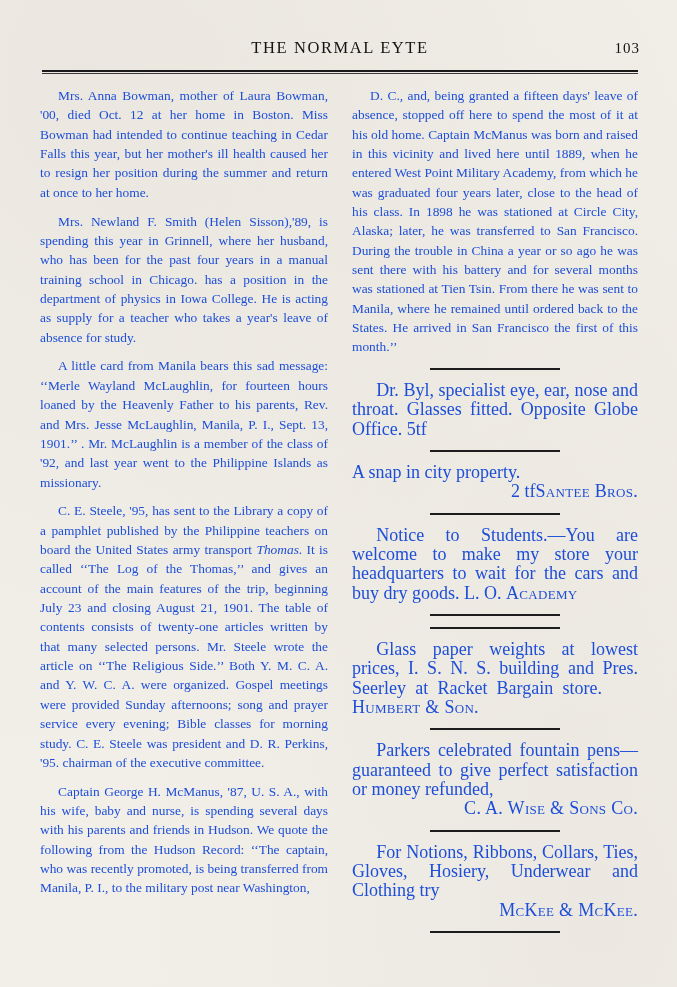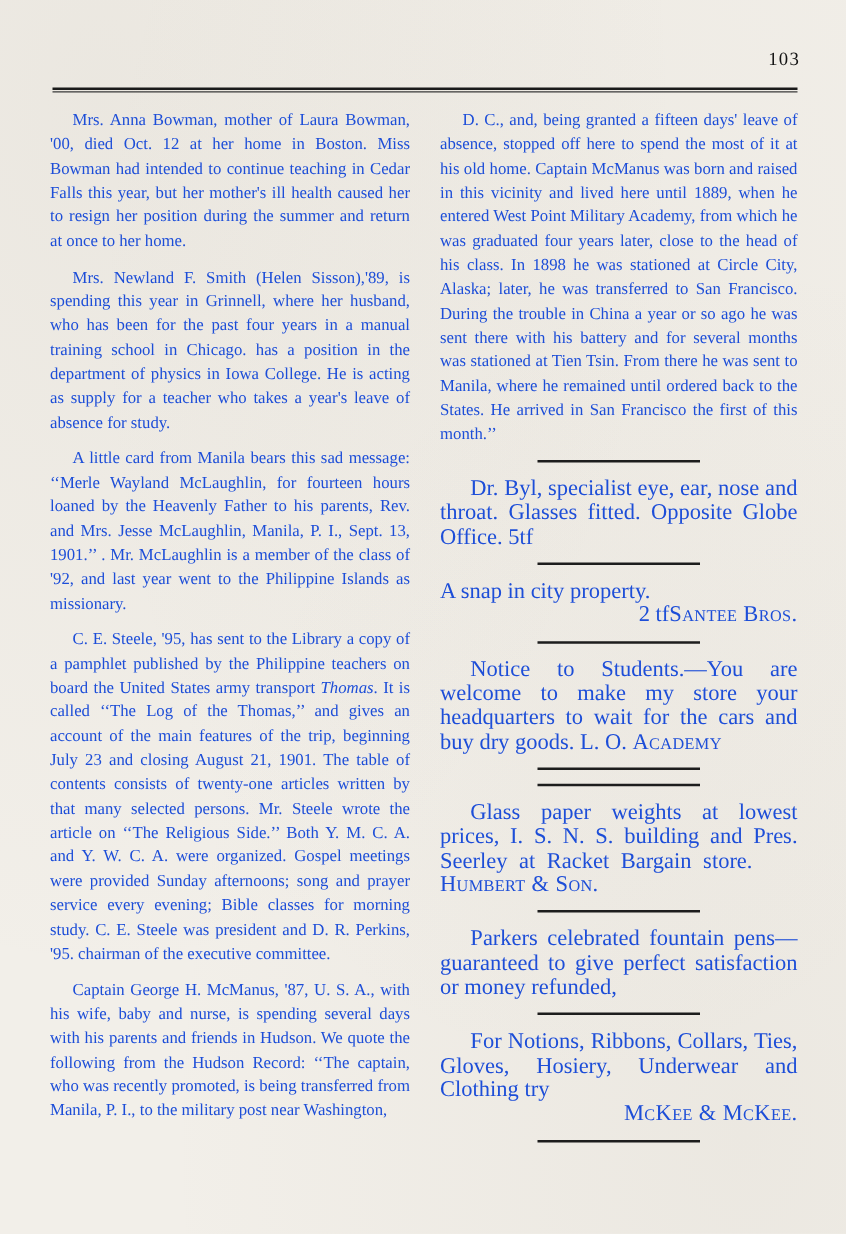--- a/index.html
+++ b/index.html
@@ -138,20 +138,21 @@
   }
 </style>
 </head>
 <body>
 
 <div class="page">
 
   <div class="paper-grain"></div>
 
   <div class="masthead">
+    <div class="masthead-title">The Normal Eyte</div>
     <div class="folio">103</div>
   </div>
   <div class="head-rule">
     <div class="r1"></div>
     <div class="r2"></div>
   </div>
 
   <div class="col col-left">
     <p class="para">Mrs. Anna Bowman, mother of Laura Bowman, '00, died Oct. 12 at her home in Boston. Miss Bowman had intended to continue teaching in Cedar Falls this year, but her mother's ill health caused her to resign her position during the summer and return at once to her home.</p>
     <p class="para">Mrs. Newland F. Smith (Helen Sisson),'89, is spending this year in Grinnell, where her husband, who has been for the past four years in a manual training school in Chicago. has a position in the department of physics in Iowa College.   He is acting as supply for a teacher who takes a year's leave of absence for study.</p>
@@ -183,20 +184,21 @@
           <p class="">Notice to Students.—You are welcome to make my store your headquarters to wait for the cars and buy dry goods.   L. O. <span class="sc">Academy</span></p>
         </div>
         <div class="ad-sep"></div>
         <div class="ad-sep"></div>
         <div class="ad">
           <p class="">Glass paper weights at lowest prices, I. S. N. S. building and Pres. Seerley at Racket Bargain store.  <span class="sc">Humbert &amp; Son.</span></p>
         </div>
         <div class="ad-sep"></div>
         <div class="ad">
           <p class="">Parkers celebrated fountain pens—guaranteed to give perfect satisfaction or money refunded,</p>
+          <p class="signature-right sc">C. A. Wise &amp; Sons Co.</p>
         </div>
         <div class="ad-sep"></div>
         <div class="ad">
           <p class="">For Notions, Ribbons, Collars, Ties, Gloves, Hosiery, Underwear and Clothing try</p>
           <p class="signature-right sc">McKee &amp; McKee.</p>
         </div>
         <div class="ad-sep"></div>
       </div>
   </div>
 

